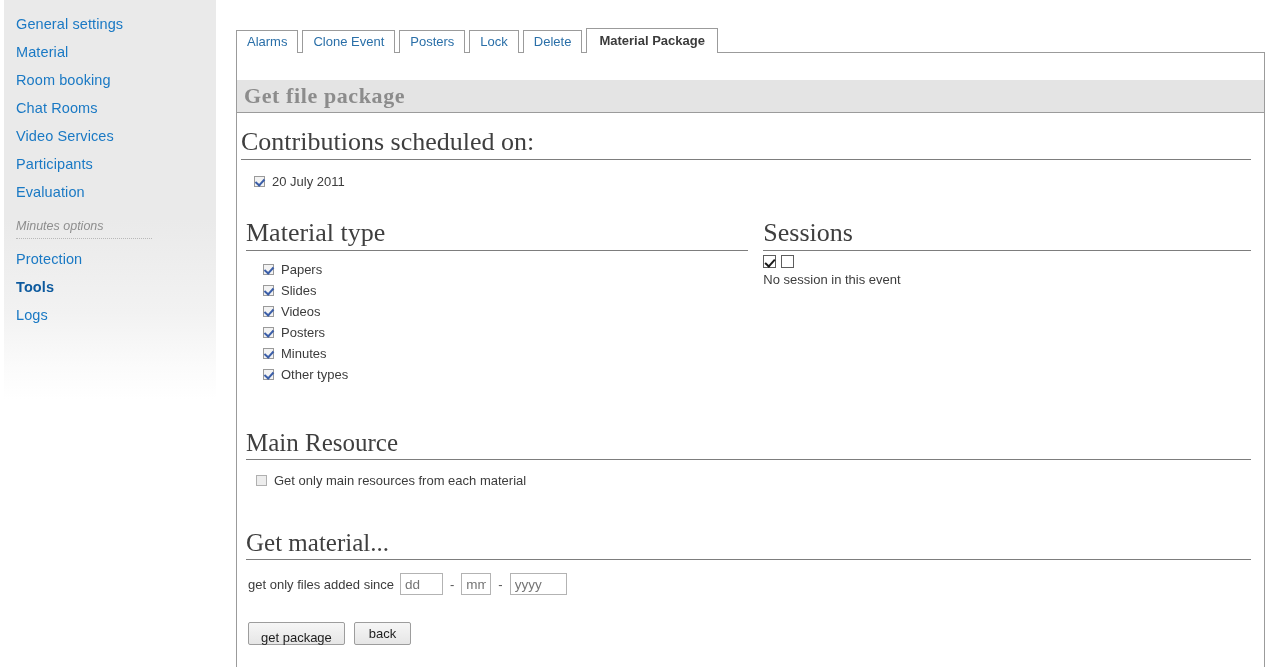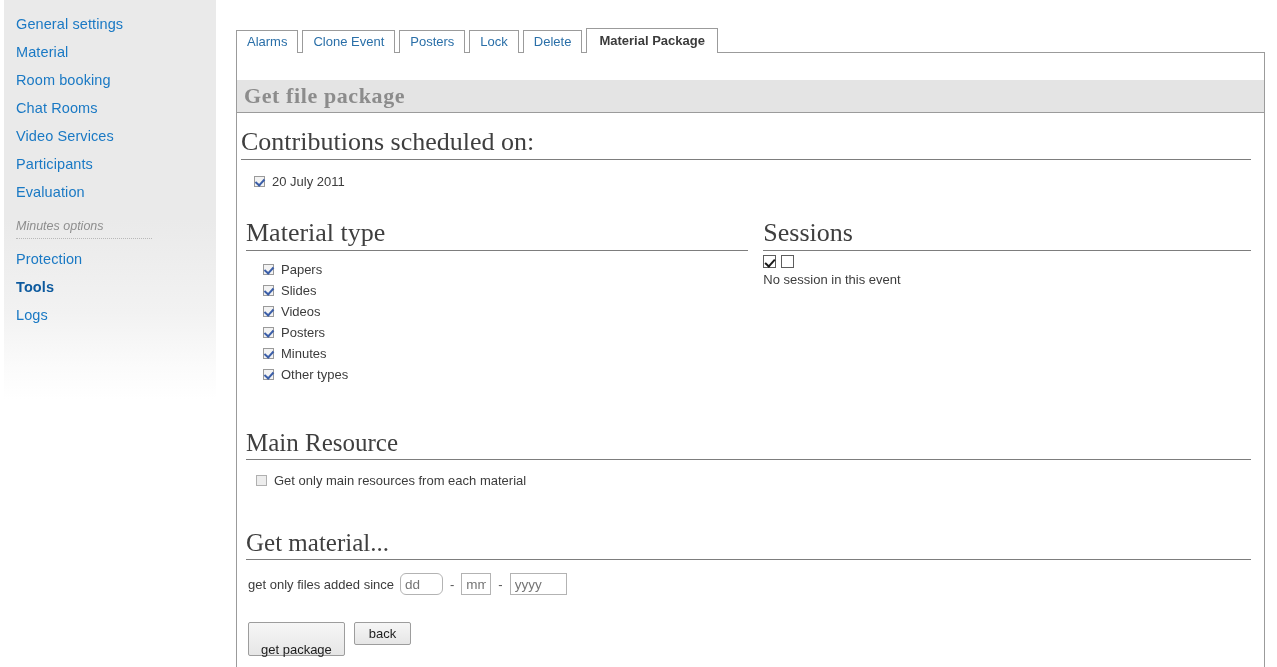--- a/index.html
+++ b/index.html
@@ -217,40 +217,40 @@
   .dinput {
     border: 1px solid #b3b3b3;
     background: #ffffff;
     font-family: "Liberation Sans", sans-serif;
     font-size: 13.5px;
     color: #1d1d1d;
     height: 22px;
     padding: 0 4px;
     outline: none;
   }
-  #in-dd { width: 43px; border-radius: 6px; }
+  #in-dd { width: 43px; }
   #in-mm { width: 30px; }
   #in-yyyy { width: 57px; }
   .dsep { color: #555; padding: 0 1px; }
 
   
   #btn-row {
     display: flex;
     gap: 9px;
     padding: 27px 0 0 2px;
   }
   .btn {
     font-family: "Liberation Sans", sans-serif;
     font-size: 13px;
     color: #1d1d1d;
     background: linear-gradient(to bottom, #f6f6f6 0%, #e6e6e6 100%);
     border: 1px solid #9d9d9d;
     border-radius: 2px;
     height: 23px;
-    padding: 16px 12px;
+    padding: 4px 12px;
     cursor: pointer;
     line-height: 21px;
   }
   #btn-back { padding: 0 14px; }
 </style>
 </head>
 <body>
 
 <div id="page">
 

